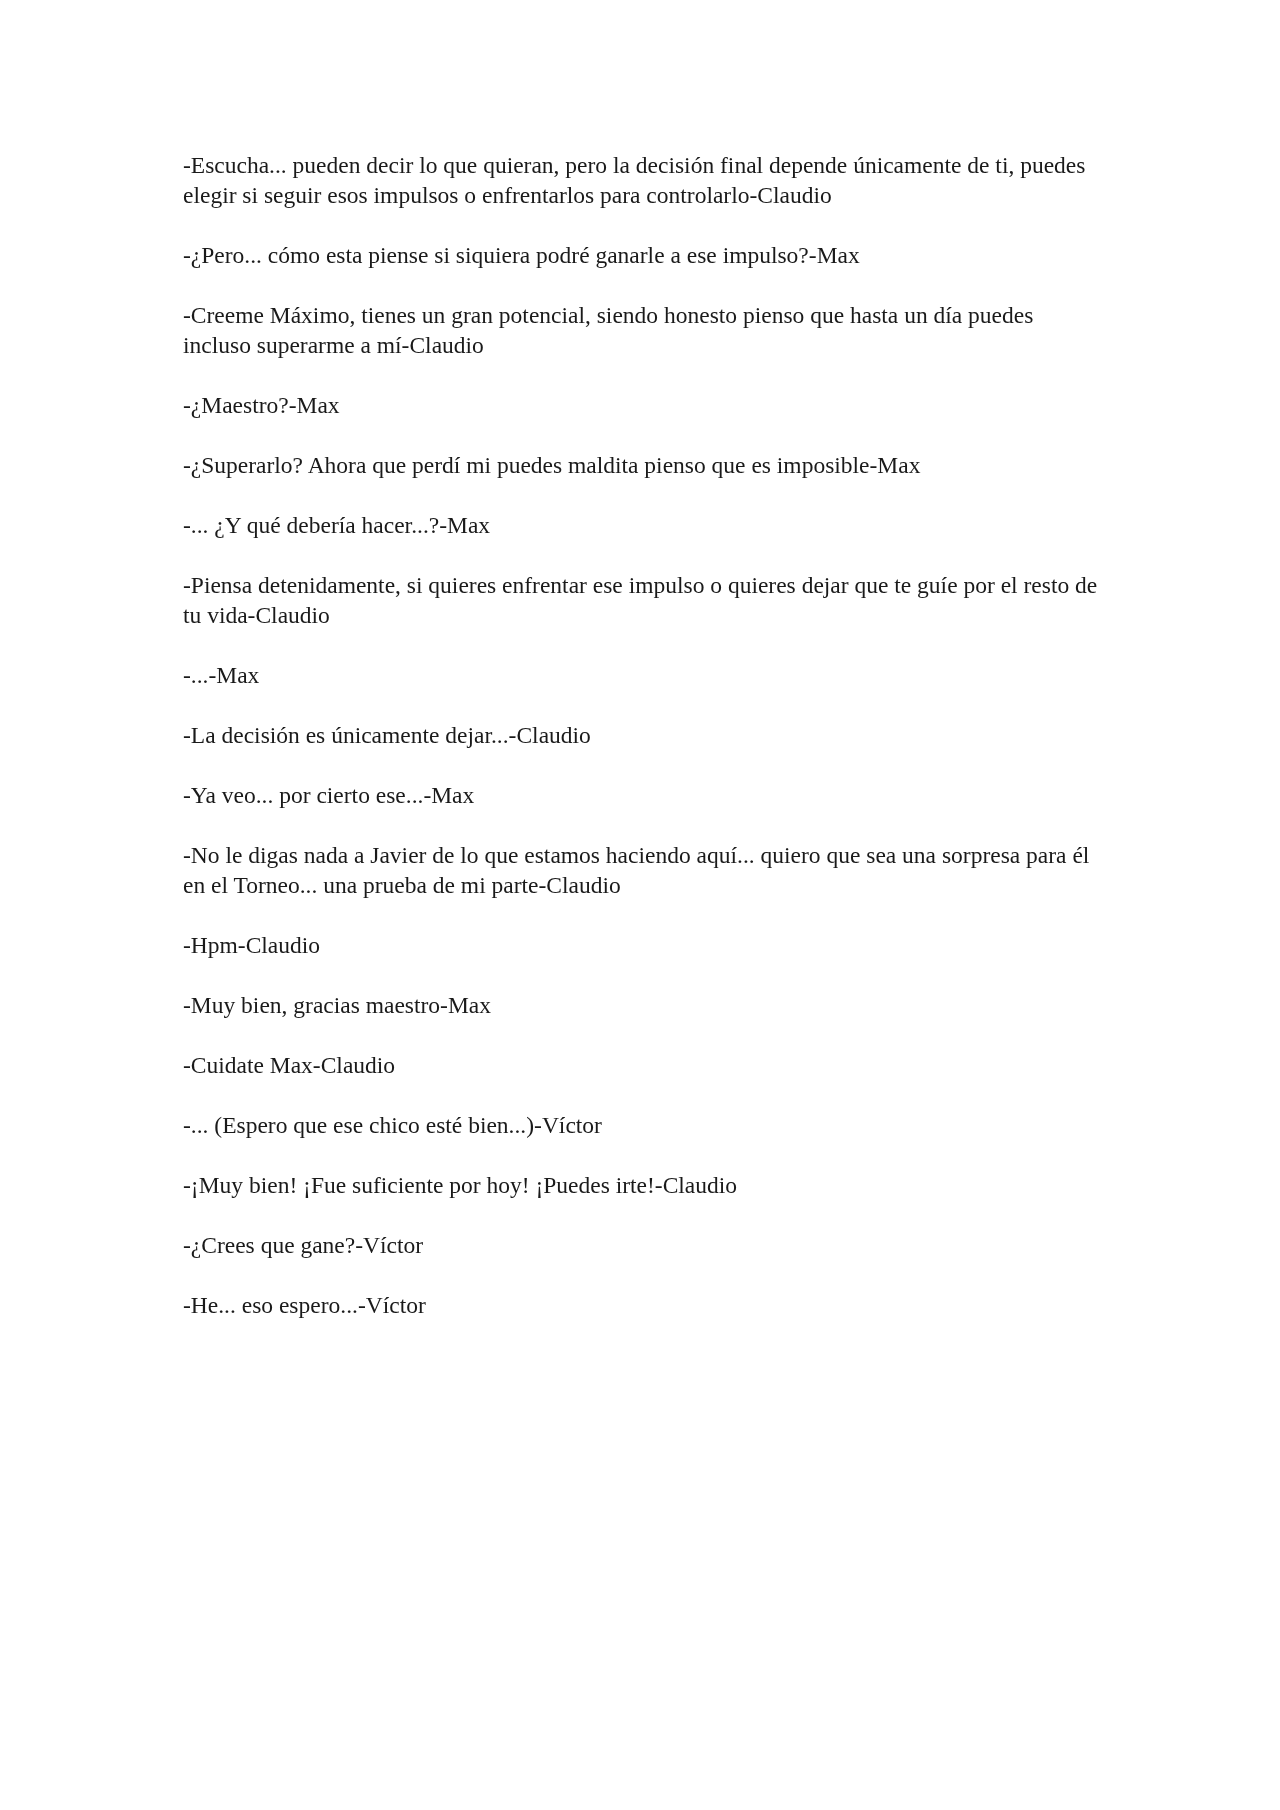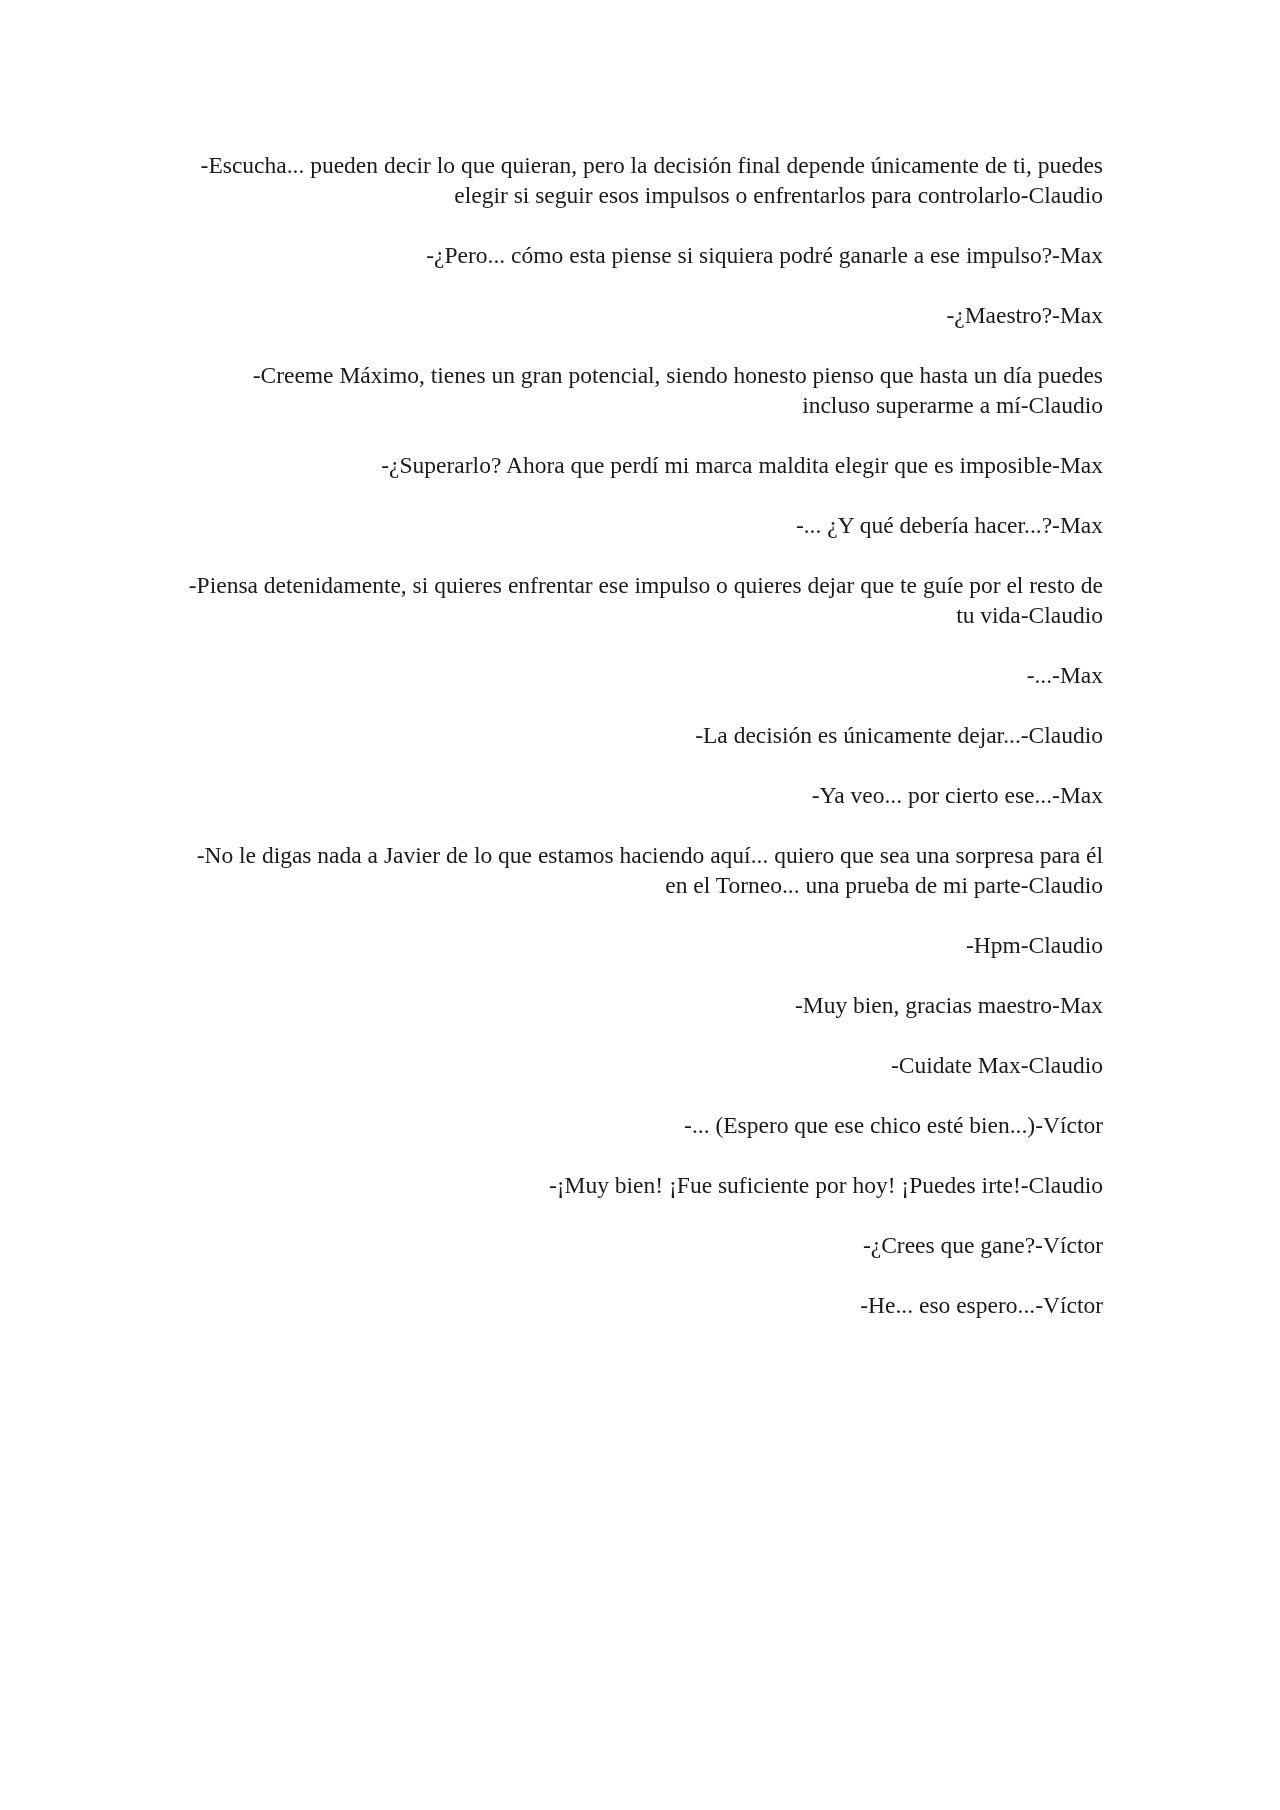--- a/index.html
+++ b/index.html
@@ -13,21 +13,20 @@
       position: relative;
       overflow: hidden;
     }
     .page {
       position: absolute;
       left: 0;
       top: 0;
       width: 1280px;
       height: 1810px;
       background: #ffffff;
-      text-align: right;
     }
     .content {
       position: absolute;
       left: 183px;
       top: 150px;
       width: 920px;
       font-family: "Liberation Serif", "DejaVu Serif", serif;
       font-size: 23.5px;
       line-height: 30px;
       color: #1a1a1a;
@@ -38,23 +37,23 @@
       white-space: normal;
     }
   </style>
 </head>
 <body>
 
 <div class="page">
   <div class="content">
     <p class="para">-Escucha... pueden decir lo que quieran, pero la decisión final depende únicamente de ti, puedes elegir si seguir esos impulsos o enfrentarlos para controlarlo-Claudio</p>
     <p class="para">-¿Pero... cómo esta piense si siquiera podré ganarle a ese impulso?-Max</p>
+    <p class="para">-Creeme Máximo, tienes un gran potencial, siendo honesto pienso que hasta un día puedes incluso superarme a mí-Claudio</p>
     <p class="para">-¿Maestro?-Max</p>
-    <p class="para">-Creeme Máximo, tienes un gran potencial, siendo honesto pienso que hasta un día puedes incluso superarme a mí-Claudio</p>
-    <p class="para">-¿Superarlo? Ahora que perdí mi marca maldita elegir que es imposible-Max</p>
+    <p class="para">-¿Superarlo? Ahora que perdí mi puedes maldita pienso que es imposible-Max</p>
     <p class="para">-... ¿Y qué debería hacer...?-Max</p>
     <p class="para">-Piensa detenidamente, si quieres enfrentar ese impulso o quieres dejar que te guíe por el resto de tu vida-Claudio</p>
     <p class="para">-...-Max</p>
     <p class="para">-La decisión es únicamente dejar...-Claudio</p>
     <p class="para">-Ya veo... por cierto ese...-Max</p>
     <p class="para">-No le digas nada a Javier de lo que estamos haciendo aquí... quiero que sea una sorpresa para él en el Torneo... una prueba de mi parte-Claudio</p>
     <p class="para">-Hpm-Claudio</p>
     <p class="para">-Muy bien, gracias maestro-Max</p>
     <p class="para">-Cuidate Max-Claudio</p>
     <p class="para">-... (Espero que ese chico esté bien...)-Víctor</p>

